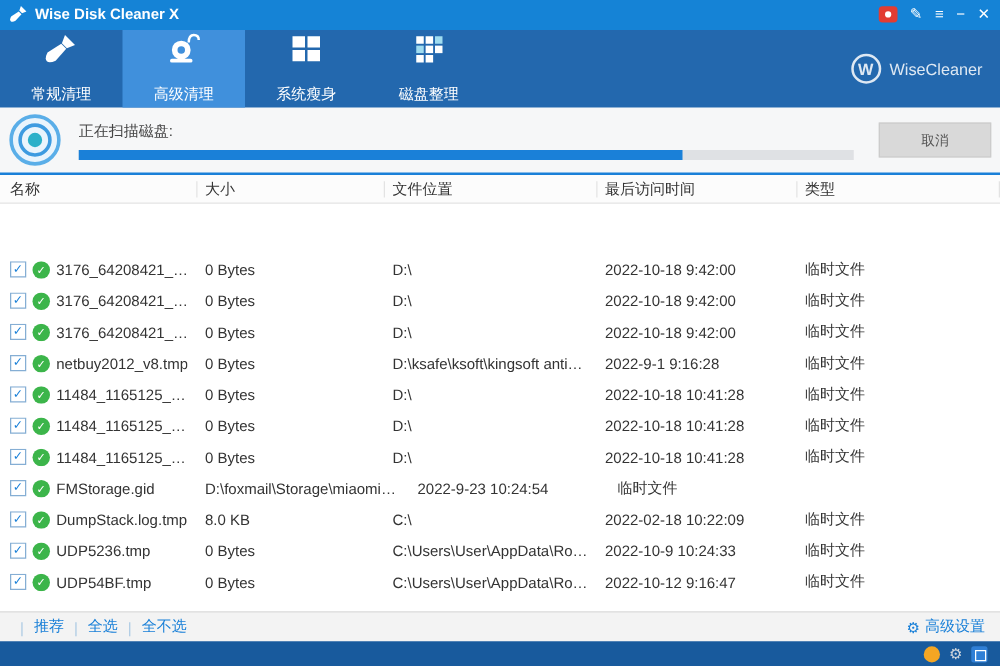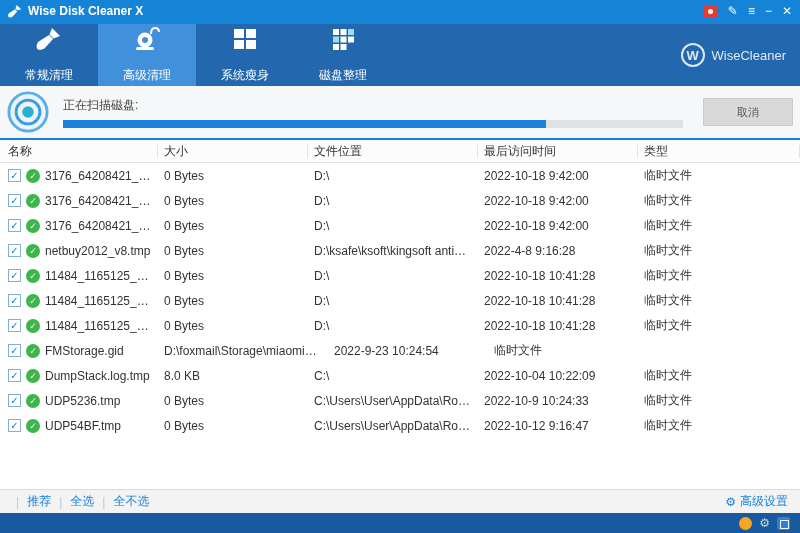--- a/index.html
+++ b/index.html
@@ -28,21 +28,21 @@
 
   
   .progress-panel { height:54px; background:#f6f7f8; border-bottom:2px solid #1a80d8; display:flex; align-items:center; padding:0 7px; gap:14px; flex:0 0 auto; }
   .progress-main { flex:1; }
   .scan-status { font-size:12px; color:#444; margin-bottom:6px; }
   .bar { height:8px; background:#dfe1e4; width:99%; }
   .fill { height:100%; background:#1a80d8; width:0%; }
   .cancel-btn { width:90px; height:28px; background:#d9d9d9; border:1px solid #cccccc; color:#555; font-size:11px; cursor:pointer; font-family:inherit; }
 
   
-  .table { flex:1 1 auto; display:flex; flex-direction:column; overflow:hidden; background:#fff; }
+  .table { flex:1 1 auto; display:flex; flex-direction:column; overflow:hidden; background:#fff;gap:40px; }
   .thead { display:flex; height:23px; align-items:center; border-bottom:1px solid #e4e4e4; background:#fcfcfc; font-size:12px; color:#333; flex:0 0 auto; }
   .th { padding:0 6px; border-right:1px solid #e3e3e3; height:13px; line-height:13px; white-space:nowrap; overflow:hidden; cursor:pointer; }
   .c-name { width:158px; } .c-size { width:150px; } .c-loc { width:170px; } .c-time { width:160px; } .c-type { flex:1; }
   .th.c-name { padding-left:8px; }
   .tbody { flex:1; overflow:hidden; }
   .row { display:flex; height:25px; align-items:center; font-size:12px; color:#333; cursor:default; }
   .cell { padding:0 6px; white-space:nowrap; overflow:hidden; text-overflow:ellipsis; }
   .namecell { display:flex; align-items:center; gap:5px; padding:0 4px 0 8px; }
   .checkbox { width:13px; height:13px; border:1px solid #85aed4; background:#fff; color:#1a80d8; font-size:10px; line-height:11px; text-align:center; flex:0 0 auto; cursor:pointer; }
   .status-ok { width:14px; height:14px; border-radius:50%; background:#3cb54a; color:#fff; font-size:9px; line-height:14px; text-align:center; flex:0 0 auto; }
@@ -187,21 +187,21 @@
   </div>
 
   <div class="row">
     <span class="cell c-name namecell">
       <span class="checkbox">✓</span>
       <span class="status-ok">✓</span>
       <span class="fname">netbuy2012_v8.tmp</span>
     </span>
     <span class="cell c-size">0 Bytes</span>
     <span class="cell c-loc">D:\ksafe\ksoft\kingsoft antivirus...</span>
-    <span class="cell c-time">2022-4-8 9:16:28</span>
+    <span class="cell c-time">2022-9-1 9:16:28</span>
     <span class="cell c-type">临时文件</span>
   </div>
 
   <div class="row">
     <span class="cell c-name namecell">
       <span class="checkbox">✓</span>
       <span class="status-ok">✓</span>
       <span class="fname">11484_1165125_MVM_3.t...</span>
     </span>
     <span class="cell c-size">0 Bytes</span>
@@ -246,21 +246,21 @@
   </div>
 
   <div class="row">
     <span class="cell c-name namecell">
       <span class="checkbox">✓</span>
       <span class="status-ok">✓</span>
       <span class="fname">DumpStack.log.tmp</span>
     </span>
     <span class="cell c-size">8.0 KB</span>
     <span class="cell c-loc">C:\</span>
-    <span class="cell c-time">2022-10-04 10:22:09</span>
+    <span class="cell c-time">2022-02-18 10:22:09</span>
     <span class="cell c-type">临时文件</span>
   </div>
 
   <div class="row">
     <span class="cell c-name namecell">
       <span class="checkbox">✓</span>
       <span class="status-ok">✓</span>
       <span class="fname">UDP5236.tmp</span>
     </span>
     <span class="cell c-size">0 Bytes</span>

